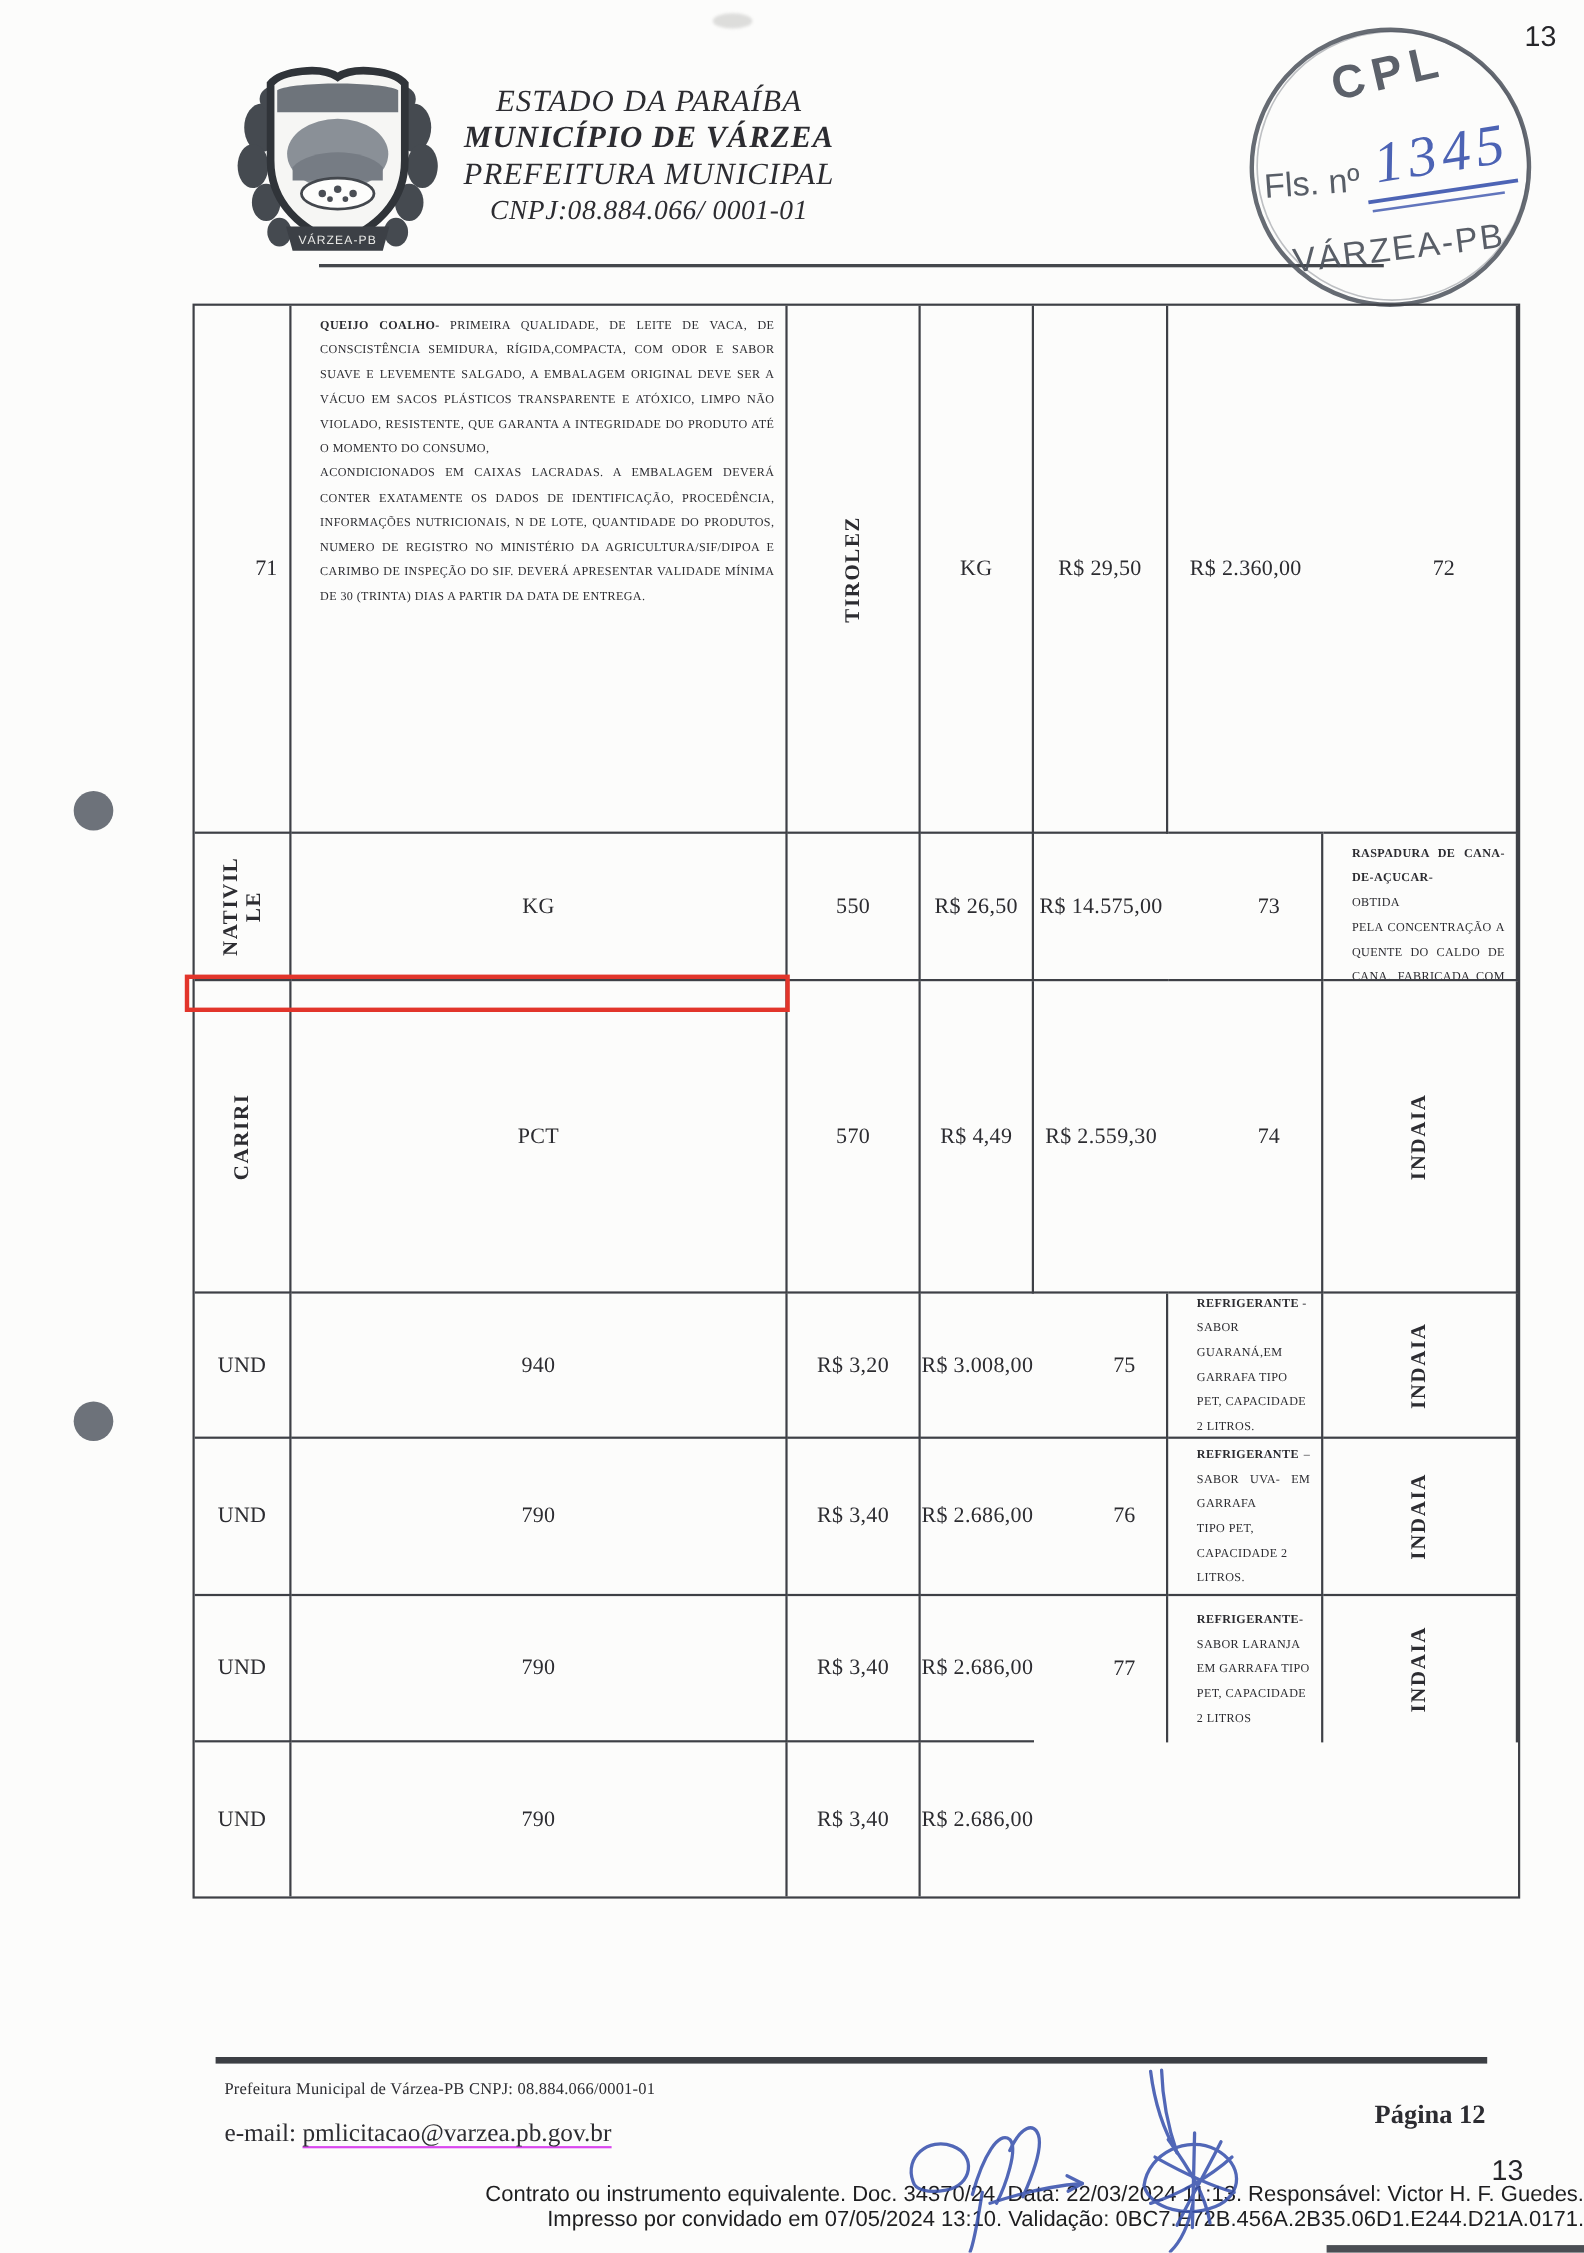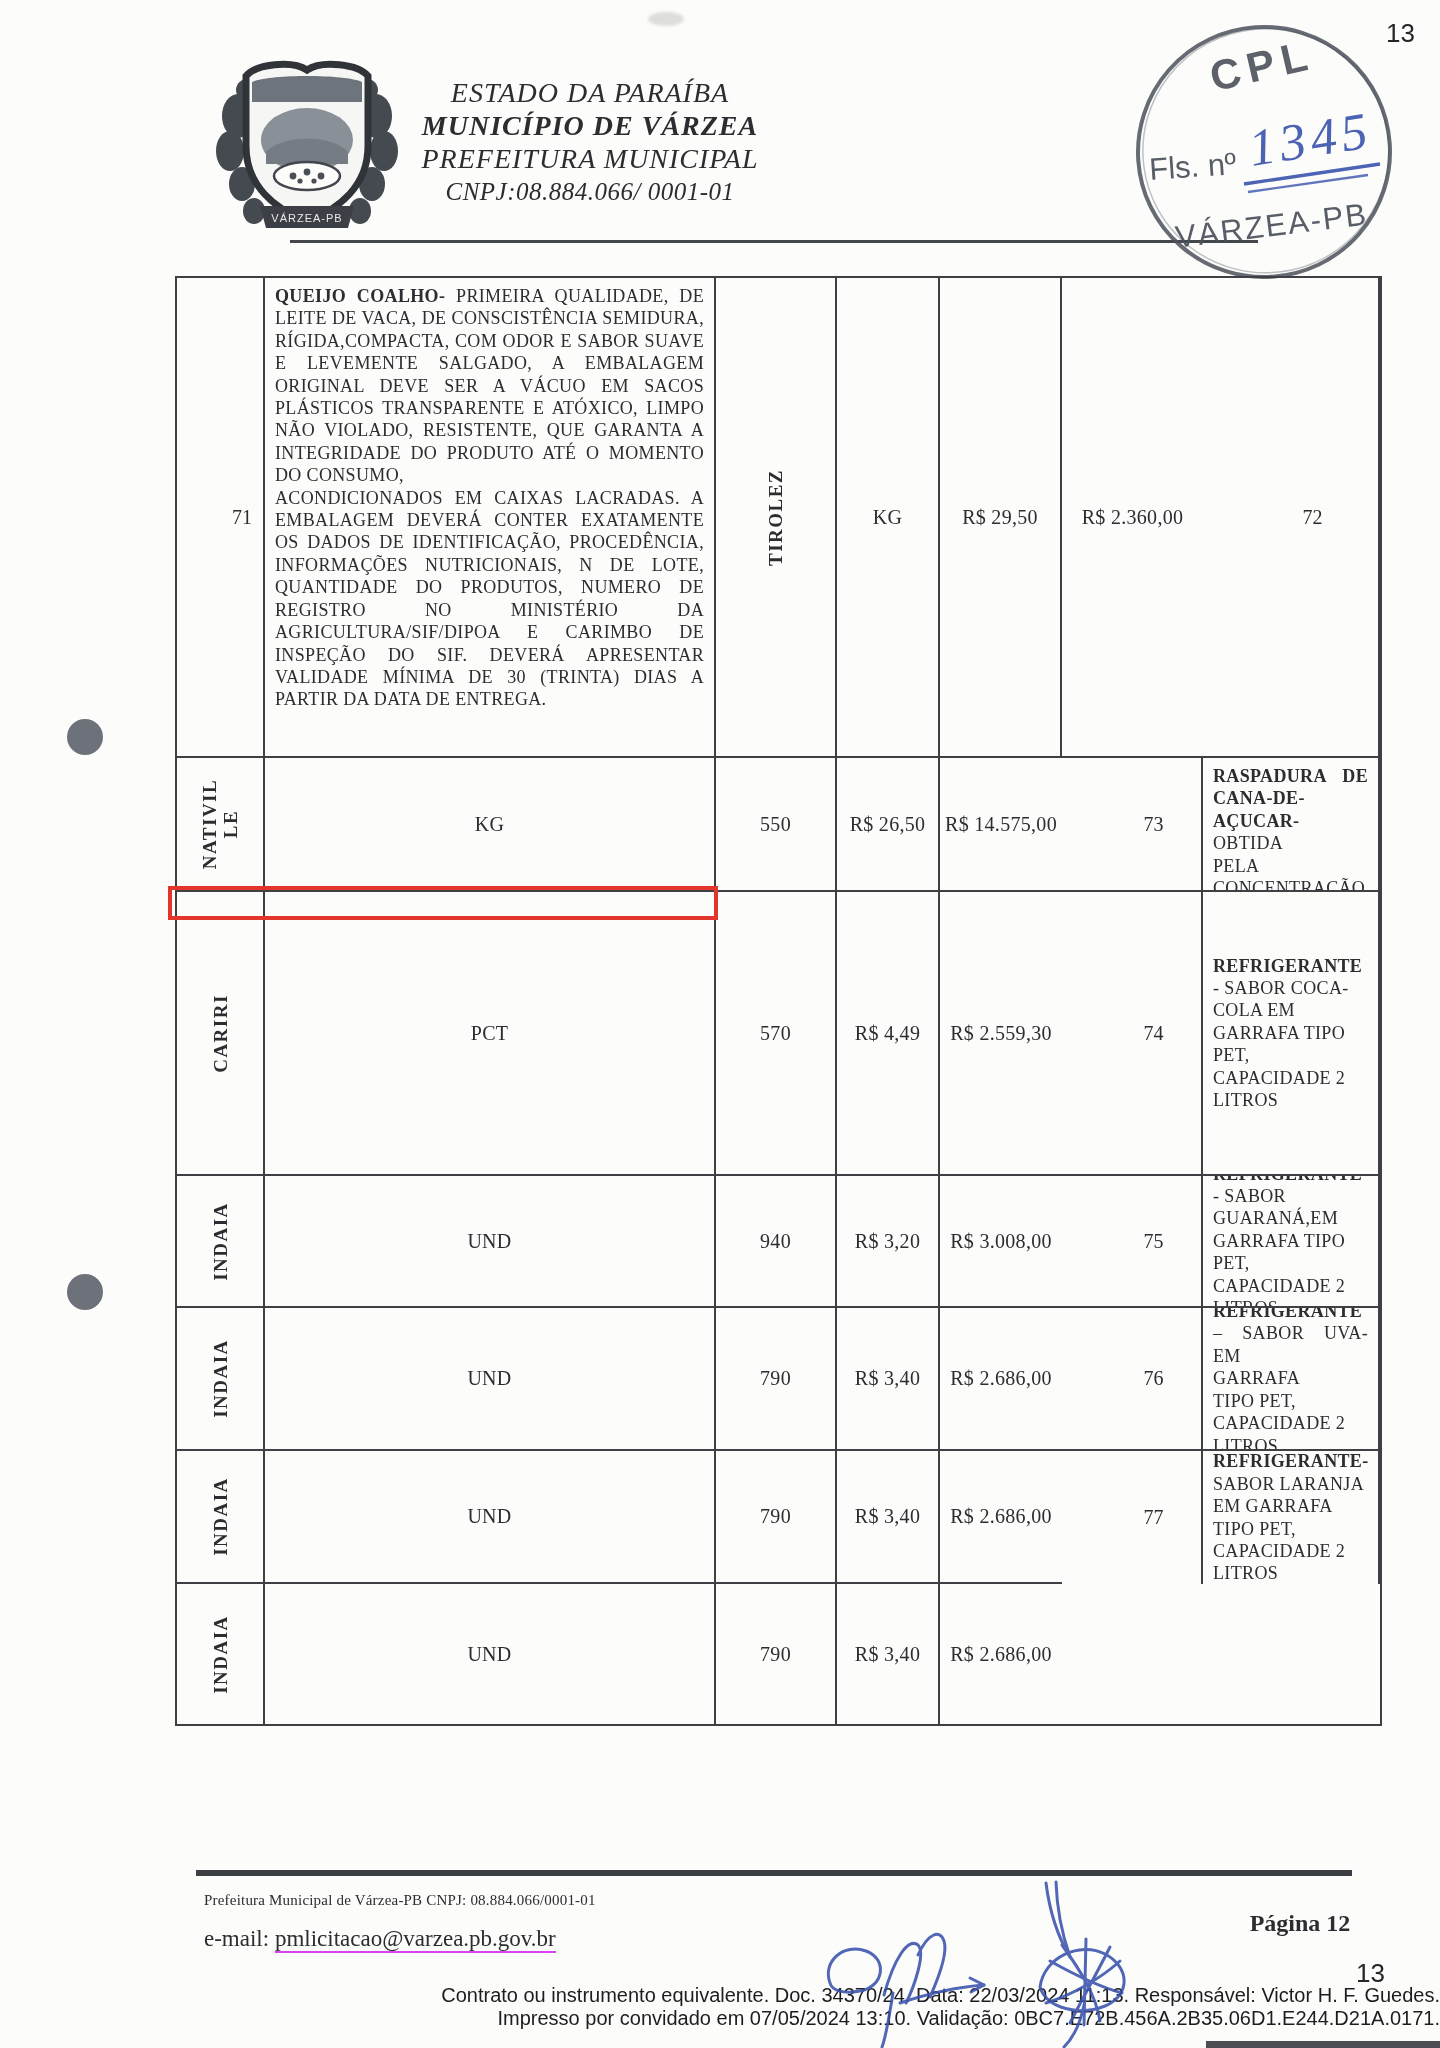--- a/index.html
+++ b/index.html
@@ -38,21 +38,21 @@
     display:grid;
     grid-template-columns:88px 451px 121px 103px 122px 141px 177px;
     border:2px solid var(--border);
     background:transparent;
   }
   .cell{border-right:2px solid var(--border);border-bottom:2px solid var(--border);overflow:hidden;box-sizing:border-box;}
   .cell.lastcol{border-right:none;}
   .cell.lastrow{border-bottom:none;}
   .cell.num{display:flex;align-items:center;justify-content:center;font-size:20px;padding-left:44px;}
   .cell.val{display:flex;align-items:center;justify-content:center;font-size:20px;letter-spacing:.3px;}
-  .cell.desc{padding:7px 10px 4px 10px;font-size:18px;line-height:22.4px;letter-spacing:.35px;}
+  .cell.desc{padding:7px 10px 4px 26px;font-size:11px;line-height:22.4px;letter-spacing:.35px;}
   .cell.desc .desc-inner{white-space:pre-line;}
   .cell.desc.just .desc-inner{text-align:justify;}
   .cell.desc.vcenter{display:flex;align-items:center;padding-top:0;padding-bottom:0;}
   .lead-block{text-align:justify;text-align-last:justify;}
   .cell.brand{display:flex;align-items:center;justify-content:center;}
   .rot{transform:rotate(-90deg);font-weight:bold;font-size:19px;letter-spacing:1.5px;white-space:pre-line;text-align:center;line-height:21px;}
 
   
   .hl{left:168px;top:886px;width:550px;height:34px;border:4px solid var(--red);box-sizing:border-box;z-index:5;}
 
@@ -155,23 +155,20 @@
 PELA CONCENTRAÇÃO A QUENTE DO CALDO DE CANA, FABRICADA COM MATÉRIA PRIMA NÃO FERMENTADA, ISENTA DE MATÉRIA TERROSA, PARASITOS E DETRITOS ANIMAIS OU VEGETAIS, EM TABLETES DE 30G ACONDICIONADOS EM EMBALAGEM PLÁSTICAS ATÓXICA DE 400G; DEVE  CONSTAR DATA DE FABRICAÇÃO E PRAZO DE  VALIDADE DE NO MÍNIMO 06 MESES.</div></div>
     </div>
     <div class="cell brand">
       <div class="rot">CARIRI</div>
     </div>
     <div class="cell val">PCT</div>
     <div class="cell val">570</div>
     <div class="cell val">R$ 4,49</div>
     <div class="cell val lastcol">R$ 2.559,30</div>
     <div class="cell num">74</div>
-    <div class="cell desc vcenter">
-      <div class="desc-inner"><b>REFRIGERANTE</b><span> - SABOR COCA- COLA EM GARRAFA TIPO PET, CAPACIDADE 2 LITROS</span></div>
-    </div>
     <div class="cell brand">
       <div class="rot">INDAIA</div>
     </div>
     <div class="cell val">UND</div>
     <div class="cell val">940</div>
     <div class="cell val">R$ 3,20</div>
     <div class="cell val lastcol">R$ 3.008,00</div>
     <div class="cell num">75</div>
     <div class="cell desc vcenter">
       <div class="desc-inner"><b>REFRIGERANTE</b><span> - SABOR GUARANÁ,EM GARRAFA TIPO PET, CAPACIDADE 2 LITROS.</span></div>

